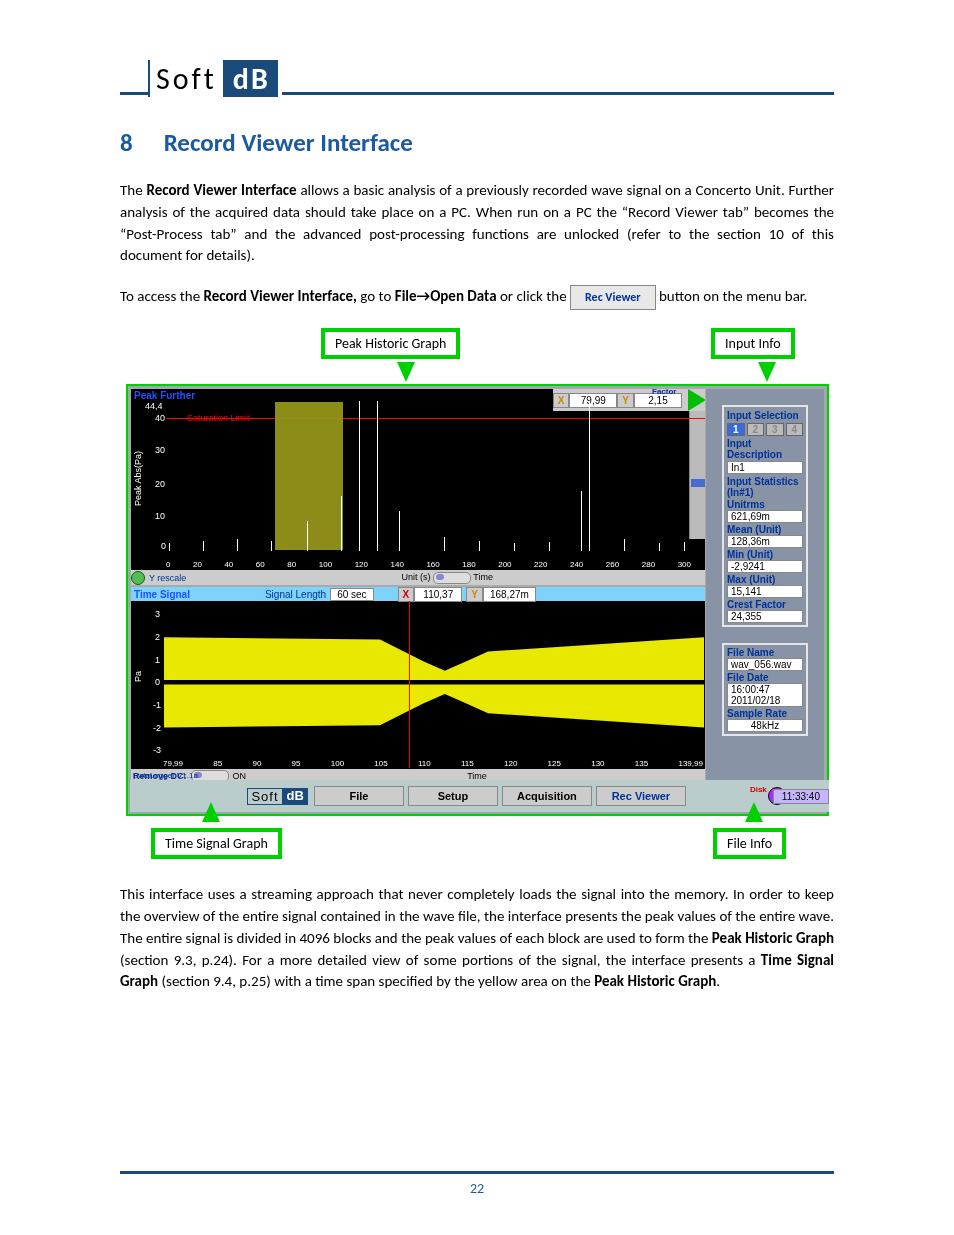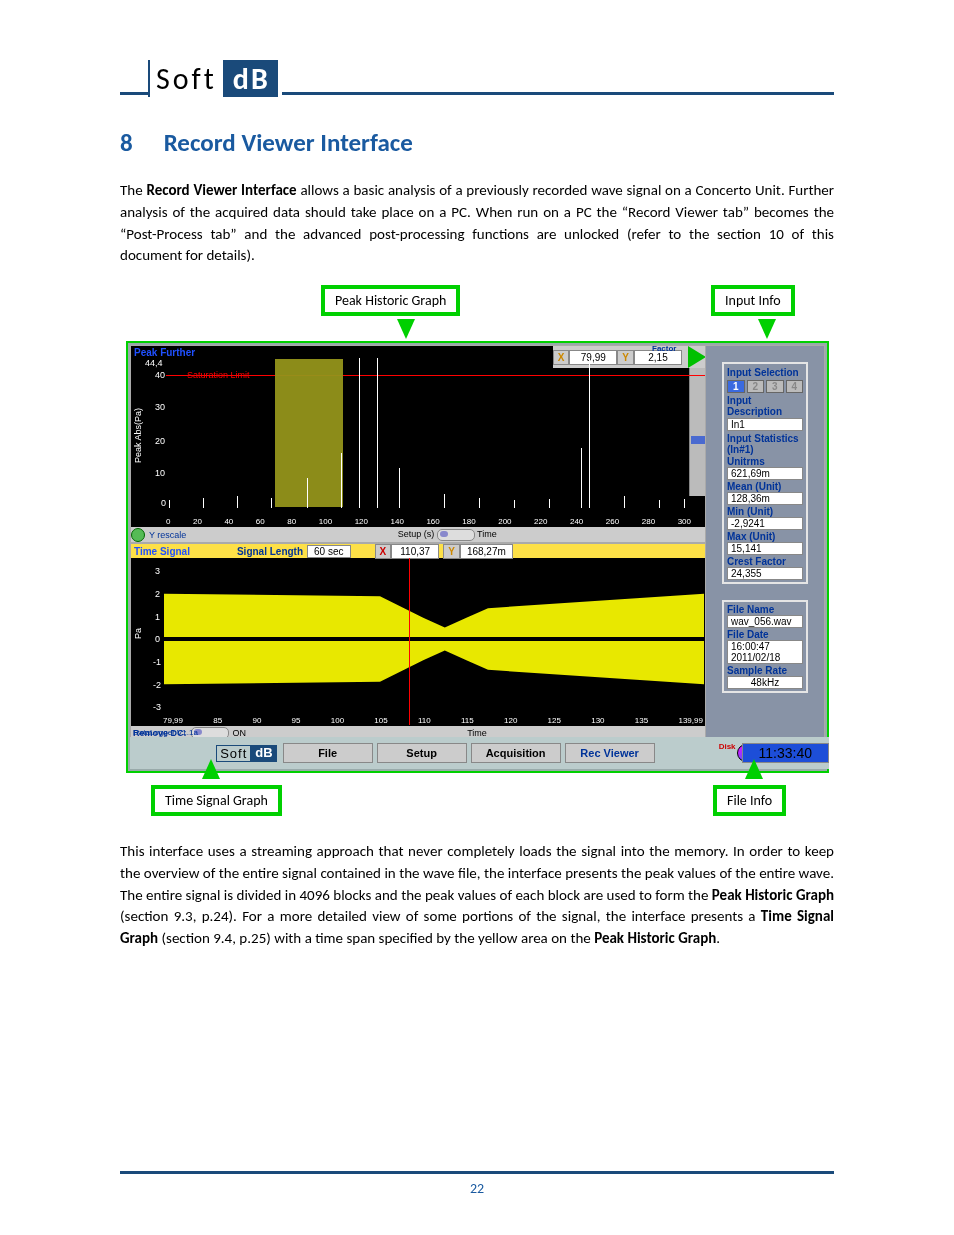--- a/index.html
+++ b/index.html
@@ -45,23 +45,23 @@
 .ph-bottom { position:absolute; left:0; bottom:0; height:15px; width:100%; background:#ccc; display:flex; align-items:center; }
 .yrescale { color:#003399; font-size:9px; margin-left:2px; }
 .circgreen{display:inline-block;width:12px;height:12px;border-radius:50%;background:#5b5;border:1px solid #060;vertical-align:middle;margin-right:2px;}
 .time-slider { flex:1; text-align:center; font-size:9px; }
 .slider-pill{display:inline-block;width:36px;height:10px;border-radius:5px;background:#ddd;border:1px solid #888;vertical-align:middle;position:relative;}
 .slider-pill::after{content:'';position:absolute;left:2px;top:1px;width:8px;height:6px;background:#88c;border-radius:4px;}
 .peak-lines { position:absolute; left:38px; top:12px; width:520px; height:150px; }
 .pline { position:absolute; bottom:0; width:1px; background:#fff; }
 
 .ts-panel { position:absolute; left:2px; top:200px; width:577px; height:196px; background:#000; border:1px solid #aaa; }
-.ts-header { position:absolute; left:0; top:0; width:100%; height:14px; background:#fde047; display:flex; align-items:center; gap:4px; }
+.ts-header { position:absolute; left:0; top:0; width:100%; height:14px; background:#7dd3fc; display:flex; align-items:center; gap:4px; }
 .ts-title{ color:#2050ff; font-weight:bold; padding:0 3px;}
-.ts-sl-lbl{ color:#003399; font-weight:bold; margin-left:40px;}
+.ts-sl-lbl{ color:#003399; font-weight:normal; margin-left:68px;}
 .ts-sl-val{ background:#fff; border:1px solid #888; padding:0 6px;}
 .wave-area { position:absolute; left:33px; top:25px; width:540px; height:140px; overflow:hidden; }
 .yellow-wave{ position:absolute; left:0; width:100%; background:#e8e800; }
 .wave-top { top:20px; height:48px; }
 .wave-bot { top:72px; height:48px; }
 .ts-cursor { position:absolute; left:278px; top:14px; width:1px; height:167px; background:#f00;}
 .ts-bottom { position:absolute; left:0; bottom:0; height:14px; width:100%; background:#ccc; display:flex; align-items:center; font-size:9px;}
 .remdc{ color:#003399; font-weight:bold; margin-left:2px;}
 
 .side { position:absolute; right:2px; top:2px; width:118px; height:394px; background:#8893a6; border:1px solid #aaa; overflow:hidden; }
@@ -74,21 +74,21 @@
 .side .grn { border:2px solid #e5e5e5; margin:16px; padding:1px 0;}
 
 .menubar { position:absolute; left:2px; bottom:2px; width:699px; height:32px; background:#bcc; display:flex; align-items:center;justify-content:flex-end; }
 .menubar .ver { font-size:8px; color:#003399; position:absolute; left:3px; top:-9px;}
 .mlogo { display:flex; margin:0 4px; }
 .mlogo .s{font-size:13px;letter-spacing:1px;padding:0 3px;border:1px solid #1a4a7a;}
 .mlogo .d{background:#1a4a7a;color:#fff;font-weight:bold;padding:0 4px;font-size:13px;}
 .mbtn { border:1px solid #888; background:#ccc; padding:3px 0; font-size:11px; font-weight:bold; text-align:center; margin:0 2px; flex:0 0 88px;}
 .mbtn.blue{ color:#003399;}
 .disk { width:16px;height:16px;border-radius:50%;background:linear-gradient(135deg,#f0f,#08f); margin-left:80px; border:1px solid #000;}
-.clock{background:#1d4ed8;border:1px solid #888;padding:1px 16px;font-size:14px;margin-left:6px;}
+.clock{background:#c4b5fd;border:1px solid #888;padding:1px 8px;font-size:10px;margin-left:6px;}
 
 .footer { position:absolute; left:120px; right:120px; bottom:38px; text-align:center; }
 .footer-line { height:3px; background:#1a4a7a; margin-bottom:4px;}
 .pnum { color:#1a5aa0; font-size:14px; }
 
 
 #co-ph { left:201px; top:0; }
 #ca-ph { left:277px; top:34px; }
 #co-ii { left:591px; top:0; }
 #ca-ii { left:638px; top:34px; }
@@ -112,20 +112,23 @@
 
   <h1>
     <span class="secnum">8</span>
     <span>Record Viewer Interface</span>
   </h1>
 
   <p>
     <span>The </span><span class="bold">Record Viewer Interface</span><span> allows a basic analysis of a previously recorded wave signal on a Concerto Unit. Further analysis of the acquired data should take place on a PC. When run on a PC the “Record Viewer tab” becomes the “Post-Process tab” and the advanced post-processing functions are unlocked (refer to the section 10 of this document for details).</span>
   </p>
 
+  <p>
+    <span>To access the </span><span class="bold">Record Viewer Interface,</span><span> go to </span><span class="bold">File</span><span class="bold arrow">→</span><span class="bold">Open Data</span><span> or click the </span><span class="rec-btn">Rec Viewer</span><span> button on the menu bar.</span>
+  </p>
 
   <div class="figure-wrap">
     <div id="co-ph" class="callout">Peak Historic Graph</div>
     <div id="ca-ph" class="callout-arrow ca-down"></div>
     <div id="co-ii" class="callout">Input Info</div>
     <div id="ca-ii" class="callout-arrow ca-down"></div>
     <div id="co-ts" class="callout">Time Signal Graph</div>
     <div id="ca-ts" class="callout-arrow ca-up"></div>
     <div id="co-fi" class="callout">File Info</div>
     <div id="ca-fi" class="callout-arrow ca-up"></div>
@@ -197,21 +200,21 @@
           <span>220</span>
           <span>240</span>
           <span>260</span>
           <span>280</span>
           <span>300</span>
         </div>
         <div class="ph-bottom">
           <span class="circgreen"></span>
           <span class="yrescale">Y rescale</span>
           <span class="time-slider">
-            <span>Setup (s)</span>
+            <span>Unit (s)</span>
             <span class="slider-pill"></span>
             <span>Time</span>
           </span>
         </div>
       </div>
 
       <div class="ts-panel">
         <div class="ts-header">
           <span class="ts-title">Time Signal</span>
           <span class="ts-sl-lbl">Signal Length</span>

